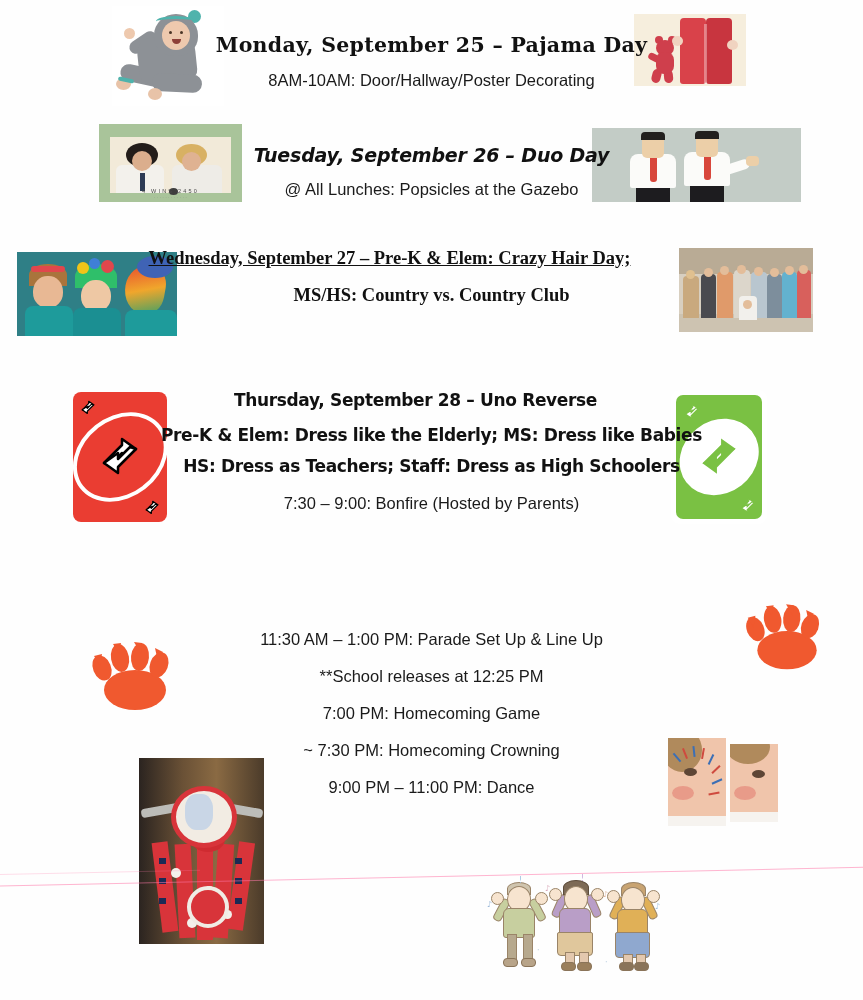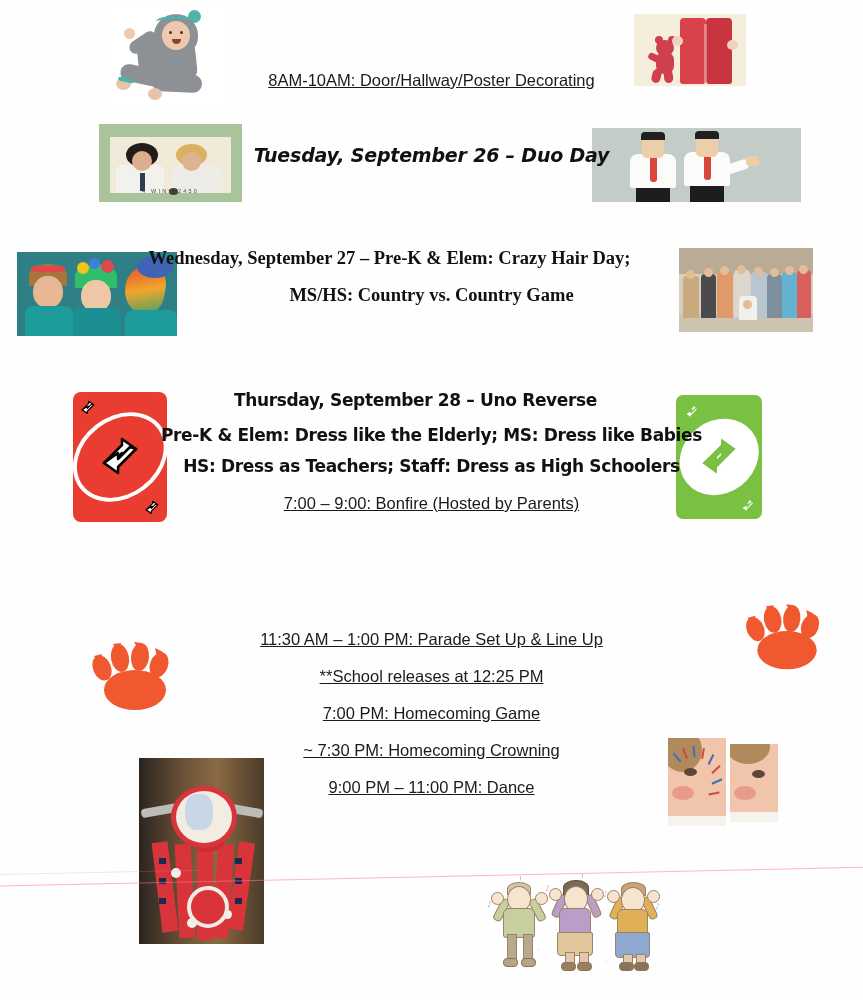--- a/index.html
+++ b/index.html
@@ -79,21 +79,21 @@
 
   .body-line {
     font-family: "Liberation Sans", sans-serif;
     font-size: 16.5px;
     font-weight: 400;
     color: #1a1a1a;
     white-space: nowrap;
   }
   .body-line.fri { font-size: 16.5px; }
 
-  .line-row { margin: 0; padding: 0; text-decoration: underline; }
+  .line-row { margin: 0; padding: 0; }
 
   
   .img {
     position: absolute;
     overflow: hidden;
   }
 
   
   .baby-wrap { background: #ffffff; }
   .baby-body {
@@ -559,20 +559,23 @@
     <div class="teddy-leg1"></div>
     <div class="teddy-leg2"></div>
     <div class="teddy-ear1"></div>
     <div class="teddy-ear2"></div>
     <div class="teddy-head"></div>
     <div class="teddy-body"></div>
     <div class="pj-hand"></div>
     <div class="pj-hand2"></div>
   </div>
 
+  <div class="block" style="left:0; top:33px; width:863px;">
+    <div class="hdr-mon">Monday, September 25 – Pajama Day</div>
+  </div>
   <div class="block" style="left:0; top:71px; width:863px;">
     <div class="body-line line-row">8AM-10AM: Door/Hallway/Poster Decorating</div>
   </div>
 
   <div class="img duo-border" style="left:99px; top:124px; width:143px; height:78px;">
     <div class="duo-photo">
       <div class="duo-coat-l"></div>
       <div class="duo-coat-r"></div>
       <div class="duo-hair-l"></div>
       <div class="duo-head-l"></div>
@@ -595,20 +598,23 @@
     <div class="biz-tie1"></div>
     <div class="biz-tie2"></div>
     <div class="biz-head1"></div>
     <div class="biz-hair1"></div>
     <div class="biz-head2"></div>
     <div class="biz-hair2"></div>
   </div>
 
   <div class="block" style="left:0; top:144px; width:863px;">
     <div class="hdr-tue">Tuesday, September 26 – Duo Day</div>
+  </div>
+  <div class="block" style="left:0; top:180px; width:863px;">
+    <div class="body-line line-row">@ All Lunches: Popsicles at the Gazebo</div>
   </div>
 
   <div class="img hair-bg" style="left:17px; top:252px; width:160px; height:84px;">
     <div class="hair-feather"></div>
     <div class="hair-blue"></div>
     <div class="hair-kid3-body"></div>
     <div class="hair-kid1-hair"></div>
     <div class="hair-kid1-band"></div>
     <div class="hair-kid1-face"></div>
     <div class="hair-kid1-body"></div>
@@ -636,25 +642,25 @@
     <div class="cc-p" style="left:88px; width:15px; height:44px; background:#7d8e9c;"></div>
     <div class="cc-h" style="left:91px; top:20px;"></div>
     <div class="cc-p" style="left:103px; width:15px; height:46px; background:#63b2cf;"></div>
     <div class="cc-h" style="left:106px; top:18px;"></div>
     <div class="cc-p" style="left:118px; width:14px; height:48px; background:#d8605c;"></div>
     <div class="cc-h" style="left:120px; top:17px;"></div>
     <div class="cc-p" style="left:60px; bottom:12px; width:18px; height:24px; background:#f2f0ec;"></div>
     <div class="cc-h" style="left:64px; top:52px;"></div>
   </div>
 
-  <div class="block" style="left:0; top:248px; width:779px;">
+  <div class="block" style="left:0; top:248px; width:779px;text-decoration:underline;">
     <div class="hdr-wed">Wednesday, September 27 – Pre-K &amp; Elem: Crazy Hair Day;</div>
   </div>
   <div class="block" style="left:0; top:285px; width:863px;">
-    <div class="hdr-wed">MS/HS: Country vs. Country Game</div>
+    <div class="hdr-wed">MS/HS: Country vs. Country Club</div>
   </div>
 
   <div class="uno uno-red" style="left:73px; top:392px; width:94px; height:130px;">
     <div class="uno-oval"></div>
     <div class="uno-ctr">
       <svg width="56" height="56" viewBox="0 0 56 56" aria-hidden="true">
         <g stroke="#000" stroke-width="2.5" fill="#fff" stroke-linejoin="round">
           <path d="M12 36 L30 18 L30 12 L44 22 L30 32 L30 26 L18 38 Z"></path>
           <path d="M44 22 L26 40 L26 46 L12 36 L26 26 L26 32 L38 20 Z"></path>
         </g>
@@ -711,21 +717,21 @@
   <div class="block" style="left:0; top:390px; width:831px;">
     <div class="hdr-thu">Thursday, September 28 – Uno Reverse</div>
   </div>
   <div class="block" style="left:0; top:425px; width:863px;">
     <div class="hdr-thu">Pre-K &amp; Elem: Dress like the Elderly; MS: Dress like Babies</div>
   </div>
   <div class="block" style="left:0; top:456px; width:863px;">
     <div class="hdr-thu">HS: Dress as Teachers; Staff: Dress as High Schoolers</div>
   </div>
   <div class="block" style="left:0; top:494px; width:863px;">
-    <div class="body-line line-row">7:00 – 9:00: Bonfire (Hosted by Parents)</div>
+    <div class="body-line line-row">7:30 – 9:00: Bonfire (Hosted by Parents)</div>
   </div>
 
 
   <div class="paw" style="left:88px; top:630px; width:94px; height:82px;">
     <svg width="94" height="82" viewBox="0 0 94 82" aria-hidden="true">
       <g fill="#f0592f">
         <ellipse cx="47" cy="60" rx="31" ry="20"></ellipse>
         <ellipse cx="14" cy="38" rx="9" ry="13" transform="rotate(-22 14 38)"></ellipse>
         <ellipse cx="32" cy="28" rx="9" ry="14" transform="rotate(-10 32 28)"></ellipse>
         <ellipse cx="52" cy="27" rx="9" ry="14" transform="rotate(6 52 27)"></ellipse>

